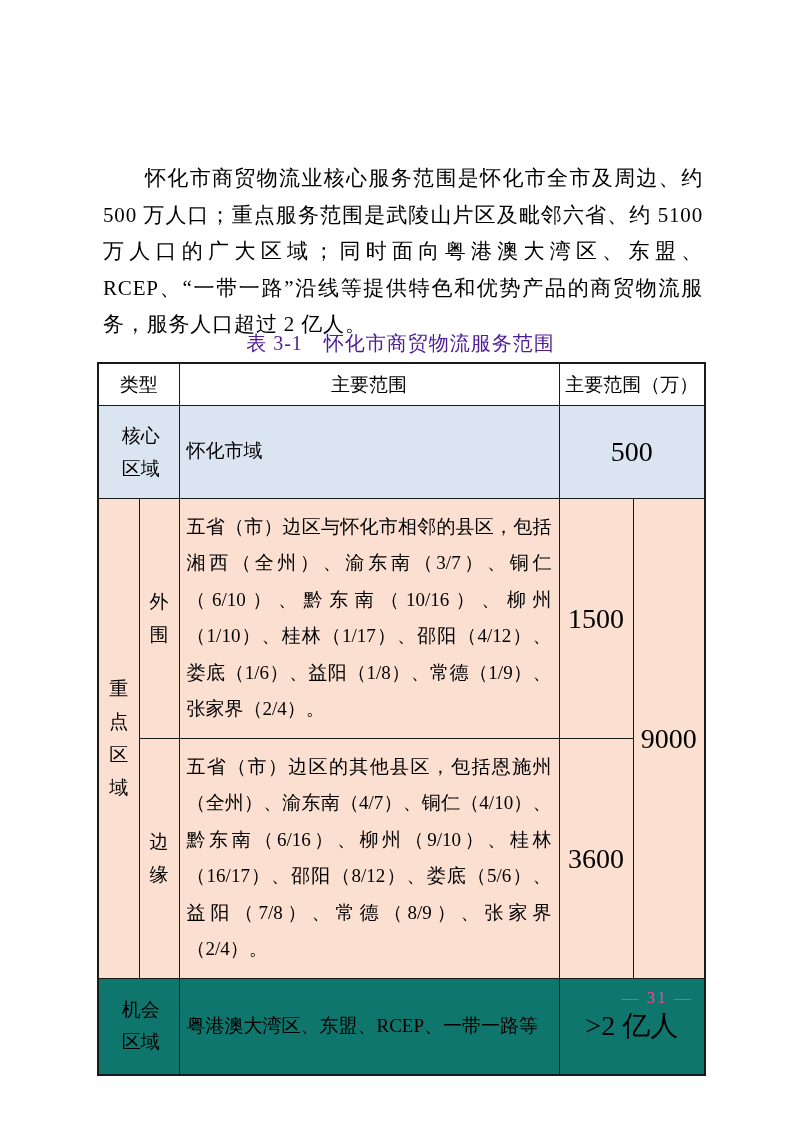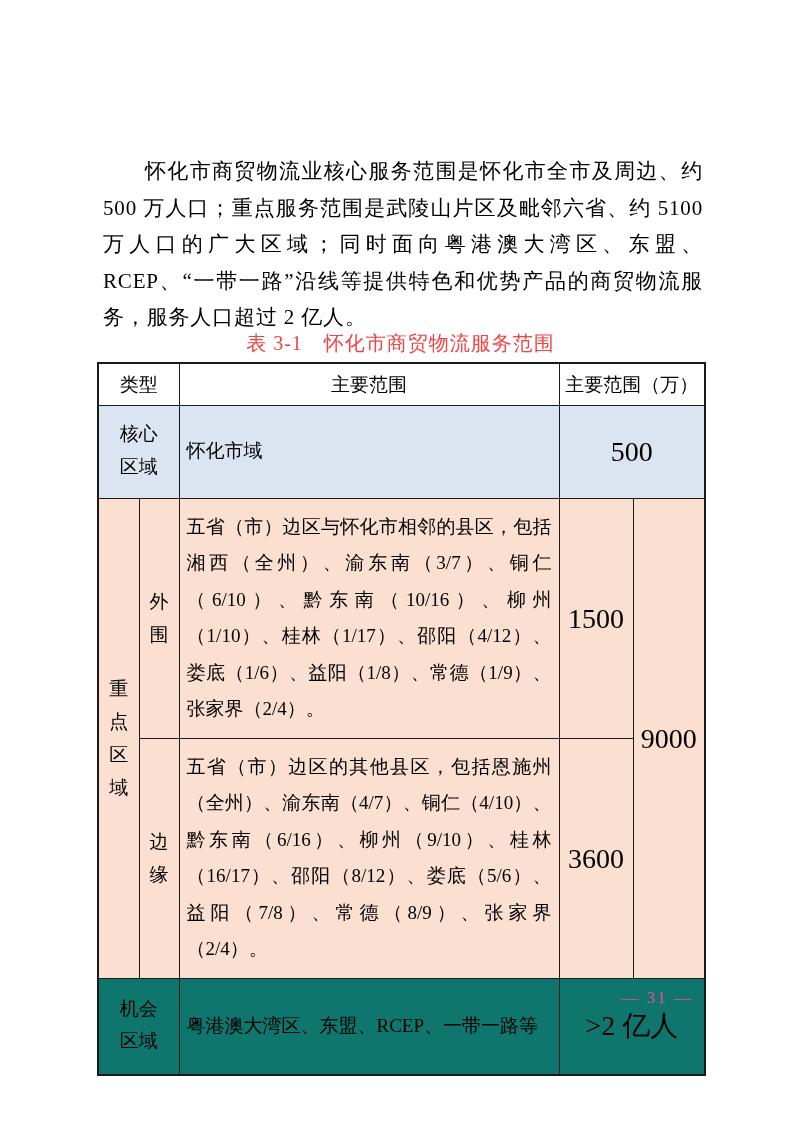--- a/index.html
+++ b/index.html
@@ -13,39 +13,39 @@
     height: 1122px;
     font-family: "Liberation Serif", "DejaVu Serif", serif;
     color: #000000;
     overflow: hidden;
   }
 
   
   .paragraph {
     position: absolute;
     left: 103px;
-    top: 132px;
+    top: 139px;
     width: 600px;
     font-size: 21px;
     line-height: 36.6px;
     letter-spacing: 0.04em;
     text-align: justify;
     text-indent: 2em;
   }
 
   
   .table-caption {
     position: absolute;
     left: 97px;
     top: 330px;
     width: 607px;
     text-align: center;
     font-size: 20px;
     letter-spacing: 1px;
-    color: #ef4444;
+    color: #4c1d95;
   }
 
   
   table.scope-table {
     position: absolute;
     left: 97px;
     top: 362px;
     width: 607px;
     border-collapse: collapse;
     table-layout: fixed;
@@ -71,21 +71,21 @@
   .row-core    { background: #dbe5f1; }
   .row-core td { height: 72px; }
   .row-key     { background: #fbdfd0; }
   .row-outer td{ height: 192px; }
   .row-edge td { height: 187px; }
   .row-opp     { background: #0f766e; }
   .row-opp td  { height: 75px; line-height: 32px; }
 
   .vlh { line-height: 37px; }          
   .w1 { display: inline-block; width: 1.15em; text-align: center; } 
-  .w2 { display: inline-block; width: 2.2em;  text-align: center; font-family: Liberation Mono, monospace; } 
+  .w2 { display: inline-block; width: 2.2em;  text-align: right; } 
 
   .num { font-size: 28px; }
 
   
   .page-number {
     position: absolute;
     top: 988px;
     right: 100px;
     font-size: 17px;
     letter-spacing: 2px;

